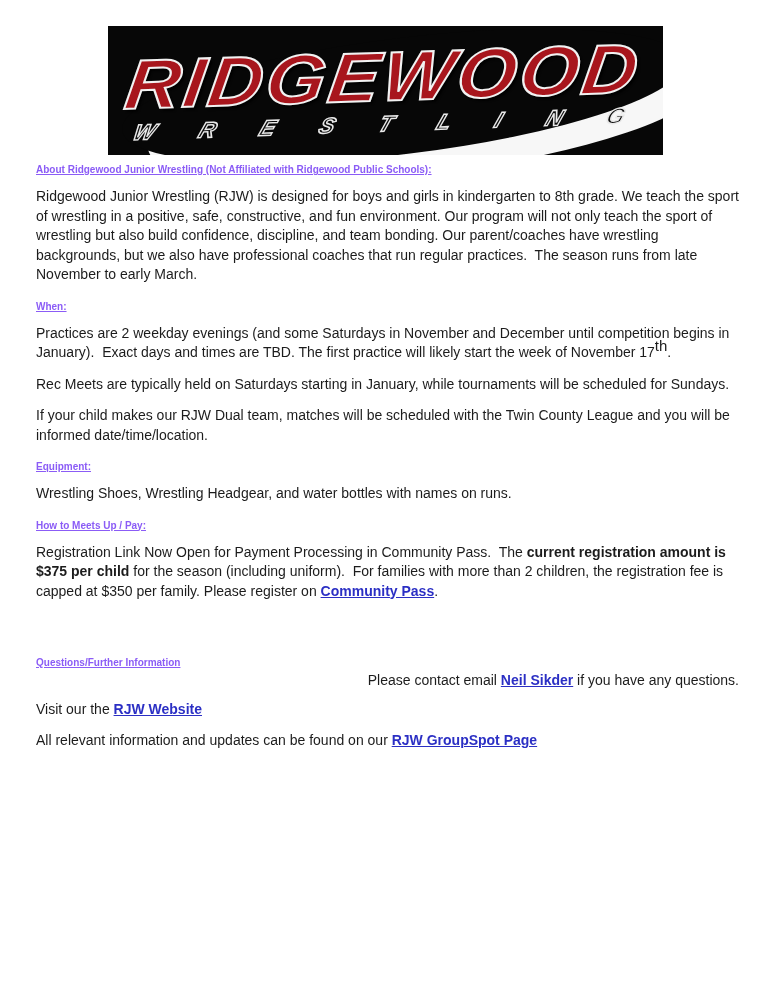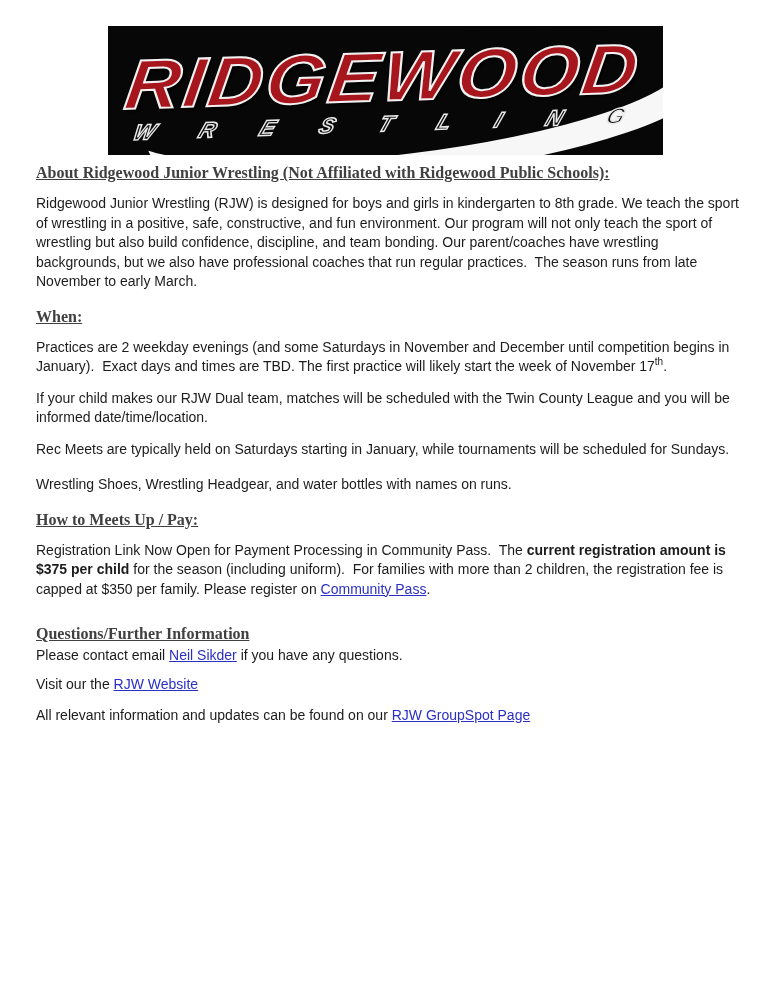--- a/index.html
+++ b/index.html
@@ -75,45 +75,45 @@
     white-space: nowrap;
   }
   
   .content {
     position: absolute;
     left: 36px;
     top: 164px;
     width: 703px;
   }
   .heading {
-    font-size: 16px;
+    font-size: 10px;
     font-weight: bold;
-    color: #404040;
+    color: #8b5cf6;
     text-decoration: underline;
     margin-bottom: 12px;
     white-space: pre-wrap;
-    font-family: Liberation Serif, serif;
   }
   .para {
     font-size: 14px;
     line-height: 19.5px;
     margin-bottom: 12px;
     white-space: pre-wrap;
   }
   .sect { margin-top: 16px; }
   .sect-first { margin-top: 0; }
-  .sect-questions { margin-top: 26px; }
+  .sect-questions { margin-top: 56px; }
   .sect-questions .heading { margin-bottom: 3px; }
-  sup { font-size: 10px; line-height: 0; }
+  sup { font-size: 15px; line-height: 0; }
   a.link {
     color: var(--link-blue, #2b2fc4);
     text-decoration: underline;
     cursor: pointer;
+    font-weight: bold;
   }
-  .para-tight { margin-bottom: 9px; }
+  .para-tight { margin-bottom: 9px; text-align: right; }
 </style>
 </head>
 <body>
 
 <div class="page">
 
   <div class="logo">
     <div class="sw-white"></div>
     <div class="sw-black"></div>
     <div class="logo-title">RIDGEWOOD</div>
@@ -123,26 +123,27 @@
   <div class="content">
 
     <div class="sect sect-first">
       <div class="heading">About Ridgewood Junior Wrestling (Not Affiliated with Ridgewood Public Schools):</div>
       <div class="para">Ridgewood Junior Wrestling (RJW) is designed for boys and girls in kindergarten to 8th grade. We teach the sport of wrestling in a positive, safe, constructive, and fun environment. Our program will not only teach the sport of wrestling but also build confidence, discipline, and team bonding. Our parent/coaches have wrestling backgrounds, but we also have professional coaches that run regular practices.  The season runs from late November to early March.</div>
     </div>
 
     <div class="sect">
       <div class="heading">When:</div>
       <div class="para"><span>Practices are 2 weekday evenings (and some Saturdays in November and December until competition begins in January).  Exact days and times are TBD. The first practice will likely start the week of November 17</span><sup>th</sup><span>.</span></div>
+      <div class="para">Rec Meets are typically held on Saturdays starting in January, while tournaments will be scheduled for Sundays.</div>
       <div class="para">If your child makes our RJW Dual team, matches will be scheduled with the Twin County League and you will be informed date/time/location.</div>
-      <div class="para">Rec Meets are typically held on Saturdays starting in January, while tournaments will be scheduled for Sundays.</div>
     </div>
 
 
     <div class="sect">
+      <div class="heading">Equipment:</div>
       <div class="para">Wrestling Shoes, Wrestling Headgear, and water bottles with names on runs.</div>
     </div>
 
     <div class="sect">
       <div class="heading">How to Meets Up / Pay:</div>
       <div class="para"><span>Registration Link Now Open for Payment Processing in Community Pass.  The </span><strong>current registration amount is $375 per child</strong><span> for the season (including uniform).  For families with more than 2 children, the registration fee is capped at $350 per family. Please register on </span><a class="link">Community Pass</a><span>.</span></div>
     </div>
 
     <div class="sect sect-questions">
       <div class="heading">Questions/Further Information</div>

